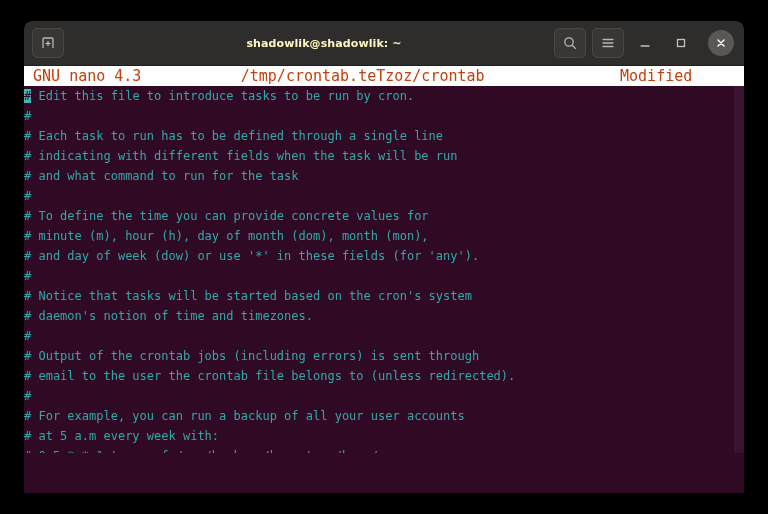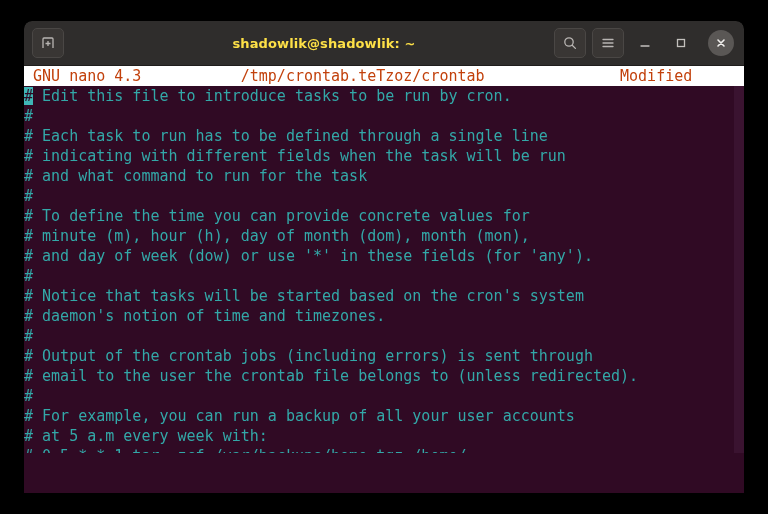--- a/index.html
+++ b/index.html
@@ -76,23 +76,23 @@
     align-items: center;
     justify-content: center;
     flex: 0 0 auto;
     margin-left: 6px;
     margin-right: 2px;
   }
 
   .tb-title {
     flex: 1 1 auto;
     text-align: center;
-    color: #fde047;
+    color: #fef9c3;
     font-family: "DejaVu Sans", sans-serif;
-    font-size: 13px;
+    font-size: 11px;
     font-weight: bold;
     letter-spacing: 0.1px;
     white-space: nowrap;
     overflow: hidden;
     padding-left: 30px;
   }
 
   .tb-right {
     display: flex;
     align-items: center;
@@ -118,21 +118,21 @@
     font-size: 15px;
     font-family: "DejaVu Sans Mono", monospace;
     white-space: pre;
     overflow: hidden;
     letter-spacing: 0px;
   }
 
   .nano-body {
     padding: 0;
     margin: 0;
-    font-size: 15px;
+    font-size: 12px;
     line-height: 20px;
     color: #33a8a8;
     white-space: pre;
     font-family: "DejaVu Sans Mono", monospace;
     overflow: hidden;
     height: 367px;
   }
 
   .nano-body .line {
     height: 20px;

